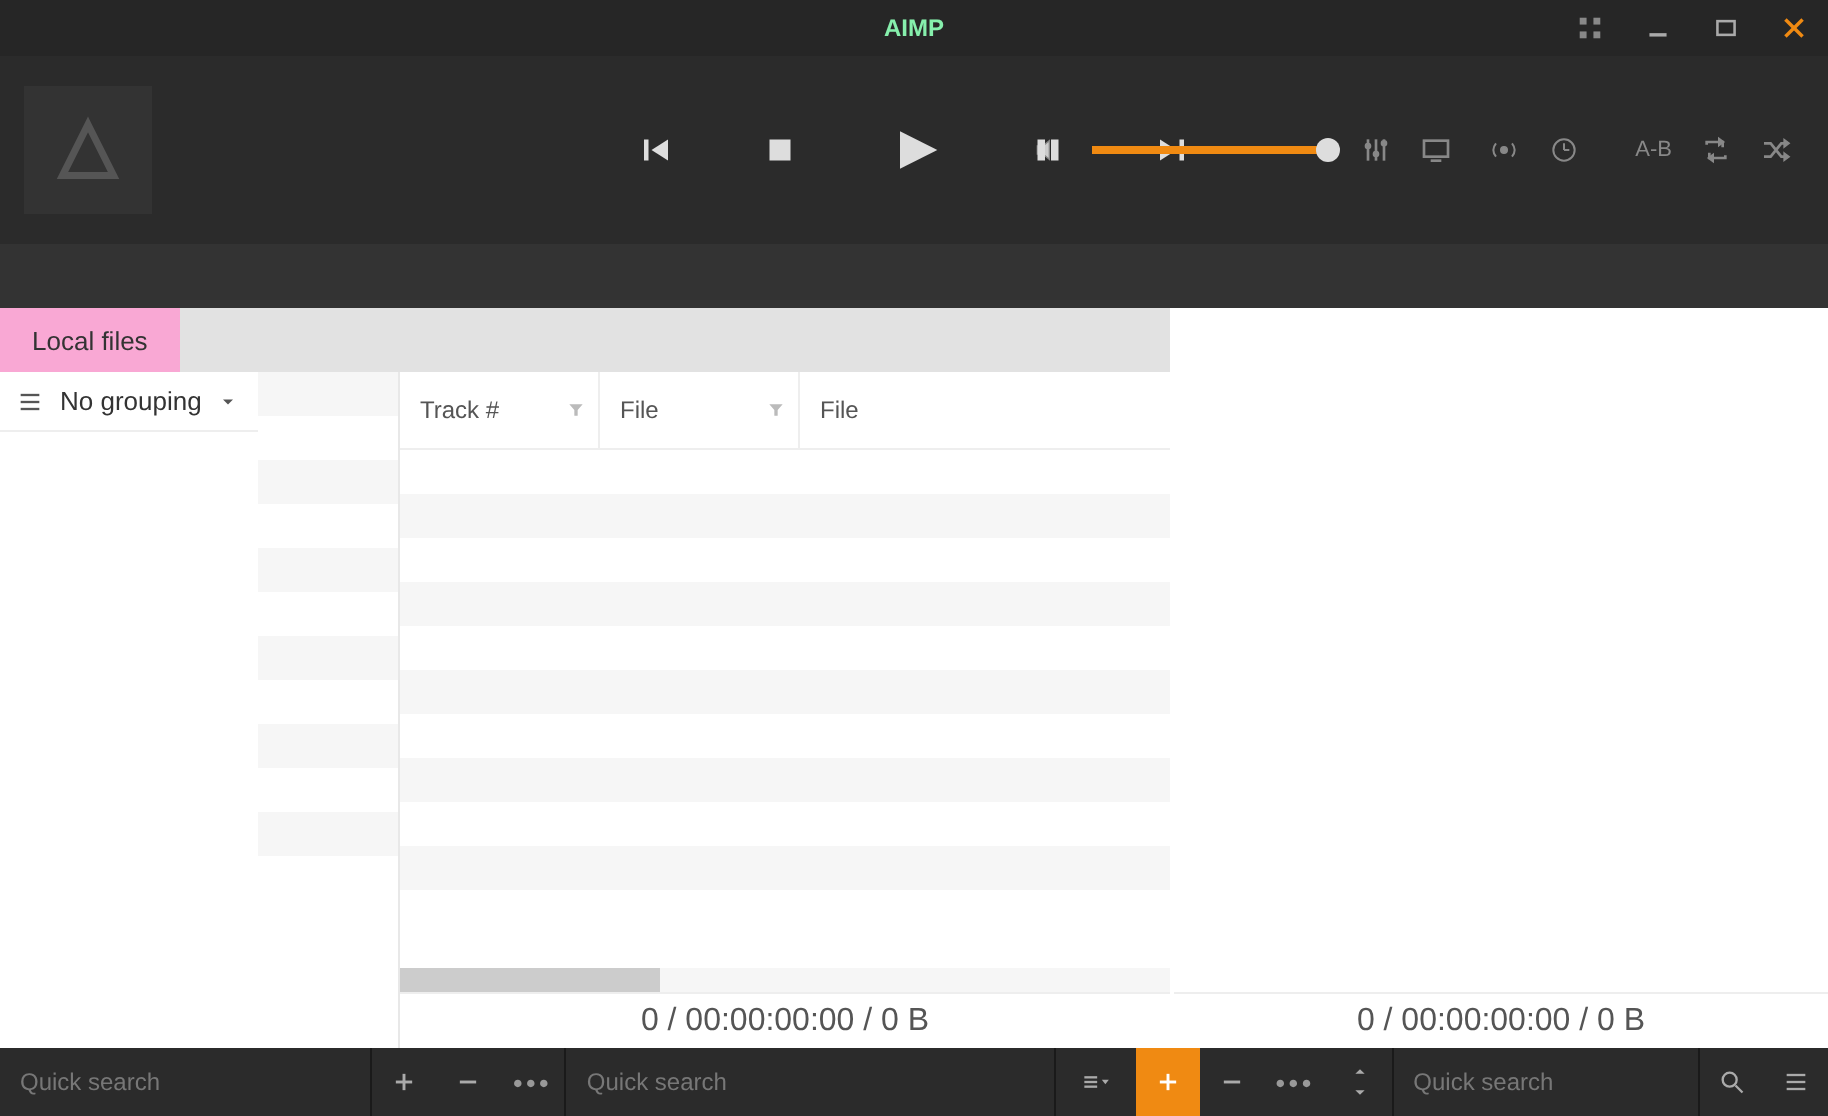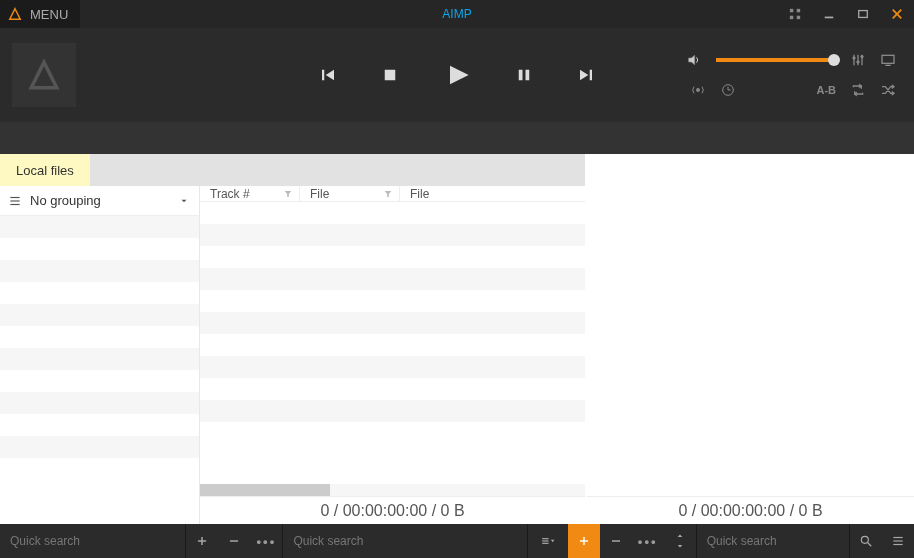--- a/index.html
+++ b/index.html
@@ -1,62 +1,62 @@
 <!DOCTYPE html>
 <html><head>
 <meta charset="utf-8">
 <style>
 * { box-sizing: border-box; margin: 0; padding: 0; }
 body { font-family: "Segoe UI", Arial, sans-serif; font-size: 13px; background: #1a1a1a; width: 914px; height: 558px; overflow: hidden; display: flex; flex-direction: column; color: #333; }
 .titlebar { height: 28px; background: #262626; display: flex; align-items: center; color: #aaa; position: relative; }
 .titlebar-left { display: flex; align-items: center; background: #1b1b1b; height: 100%; padding: 0 12px 0 8px; gap: 8px; }
 .titlebar-left svg { width: 14px; height: 14px; }
-.titlebar-title { position: absolute; left: 50%; transform: translateX(-50%); font-size: 12px; color: #0ea5e9; }
+.titlebar-title { position: absolute; left: 50%; transform: translateX(-50%); font-size: 12px; color: #86efac; font-weight: bold; }
 .titlebar-right { margin-left: auto; display: flex; height: 100%; }
 .tb-btn { width: 34px; display: flex; align-items: center; justify-content: center; cursor: pointer; }
 .tb-btn svg { width: 12px; height: 12px; }
 .close-x svg { stroke: #f08a12; }
 
 .player-area { height: 94px; background: #2b2b2b; display: flex; align-items: center; position: relative; }
 .player-logo { width: 64px; height: 64px; background: #333; margin-left: 12px; display: flex; align-items: center; justify-content: center; }
 .player-logo svg { width: 34px; height: 34px; }
 .controls { display: flex; gap: 44px; align-items: center; position: absolute; left: 50%; transform: translateX(-50%); }
 .ctrl-btn, .ctrl-btn-big { display: flex; align-items: center; justify-content: center; cursor: pointer; color: #ddd; }
 .ctrl-btn svg { width: 18px; height: 18px; }
 .ctrl-btn-big svg { width: 28px; height: 28px; }
-.right-ctrls { margin-left: auto; margin-right: 18px; display: flex; flex-direction: column; gap: 14px; font-weight: bold; }
+.right-ctrls { margin-left: auto; margin-right: 18px; display: flex; flex-direction: row; gap: 14px; }
 .rc-row { display: flex; align-items: center; gap: 14px; }
 .volume-track { width: 120px; height: 4px; background: #f08a12; position: relative; }
 .volume-track::after { content: ""; position: absolute; right: -4px; top: -4px; width: 12px; height: 12px; border-radius: 50%; background: #ddd; }
 .small-ico { width: 16px; height: 16px; display: flex; align-items: center; justify-content: center; cursor: pointer; }
 .small-ico svg { width: 16px; height: 16px; stroke: #888; fill: #888; }
 .small-txt { font-size: 11px; color: #888; }
 .indent { margin-left: 4px; }
 
 .sub-area { height: 32px; background: #333; }
 
 .library { flex: 1; display: flex; background: #f0f0f0; min-height: 0; }
 .left-pane { width: 587px; display: flex; flex-direction: column; border-right: 2px solid #fff; }
 .right-pane { flex: 1; display: flex; flex-direction: column; }
 
 .tabs-row { height: 32px; background: #e2e2e2; display: flex; align-items: stretch; }
-.tab { background: #fef9c3; padding: 12px 16px; display: flex; align-items: center; font-size: 13px; color: #333; }
+.tab { background: #f9a8d4; padding: 12px 16px; display: flex; align-items: center; font-size: 13px; color: #333; }
 .tab-star { margin-left: auto; width: 30px; display: flex; align-items: center; justify-content: center; color: #aaa; cursor: pointer; }
 
 .pane-body { flex: 1; display: flex; background: #fff; min-height: 0; }
-.sidebar { width: 200px; border-right: 1px solid #e8e8e8; display: flex; flex-direction: column; }
+.sidebar { width: 200px; border-right: 1px solid #e8e8e8; display: flex; flex-direction: row; }
 .grouping-row { height: 30px; display: flex; align-items: center; padding: 0 10px 0 8px; gap: 8px; border-bottom: 1px solid #eee; }
 .grouping-row .chev { margin-left: auto; }
 .pill { display: inline-block; background: #f08a12; color: #fff; font-size: 12px; padding: 2px 8px; margin: 8px 0 0 8px; }
 .sidebar-rows { flex: 1; }
 .sidebar-stripe { height: 22px; }
 .sidebar-stripe:nth-child(odd) { background: #f6f6f6; }
 
 .tracklist { flex: 1; display: flex; flex-direction: column; min-width: 0; }
-.col-headers { height: 16px; display: flex; align-items: center; border-bottom: 1px solid #eee; font-size: 12px; color: #555; }
+.col-headers { height: 39px; display: flex; align-items: center; border-bottom: 1px solid #eee; font-size: 12px; color: #555; }
 .col { padding: 0 10px; display: flex; align-items: center; height: 100%; border-right: 1px solid #eee; position: relative; }
 .col .filter { position: absolute; right: 6px; top: 50%; transform: translateY(-50%); }
 .track-rows { flex: 1; overflow: hidden; }
 .track-stripe { height: 22px; }
 .track-stripe:nth-child(even) { background: #f6f6f6; }
 .hscroll { height: 12px; background: #f6f6f6; position: relative; }
 .hscroll-thumb { position: absolute; left: 0; top: 0; height: 100%; width: 130px; background: #ccc; }
 
 .pane-footer { height: 28px; background: #fff; display: flex; align-items: center; justify-content: center; font-size: 16px; color: #555; border-top: 1px solid #eee; }
 
@@ -66,26 +66,20 @@
 .bb-btn { width: 32px; display: flex; align-items: center; justify-content: center; cursor: pointer; color: #999; }
 .bb-btn svg { width: 14px; height: 14px; }
 .bb-btn.orange { background: #f08a12; color: #fff; }
 .bb-btn.orange svg { stroke: #fff; }
 .dots { letter-spacing: 2px; font-weight: bold; }
 </style>
 </head>
 <body>
 
 <div class="titlebar">
-  <div class="titlebar-left">
-    <svg viewBox="0 0 24 24">
-        <path d="M12 3 L21 21 L3 21 Z" fill="none" stroke="#f08a12" stroke-width="2.5"></path>
-      </svg>
-    <span>MENU</span>
-  </div>
   <div class="titlebar-title">AIMP</div>
   <div class="titlebar-right">
     <div class="tb-btn">
       <svg viewBox="0 0 14 14">
           <rect x="1" y="1" width="4" height="4" fill="#888"></rect>
           <rect x="9" y="1" width="4" height="4" fill="#888"></rect>
           <rect x="1" y="9" width="4" height="4" fill="#888"></rect>
           <rect x="9" y="9" width="4" height="4" fill="#888"></rect>
         </svg>
     </div>

